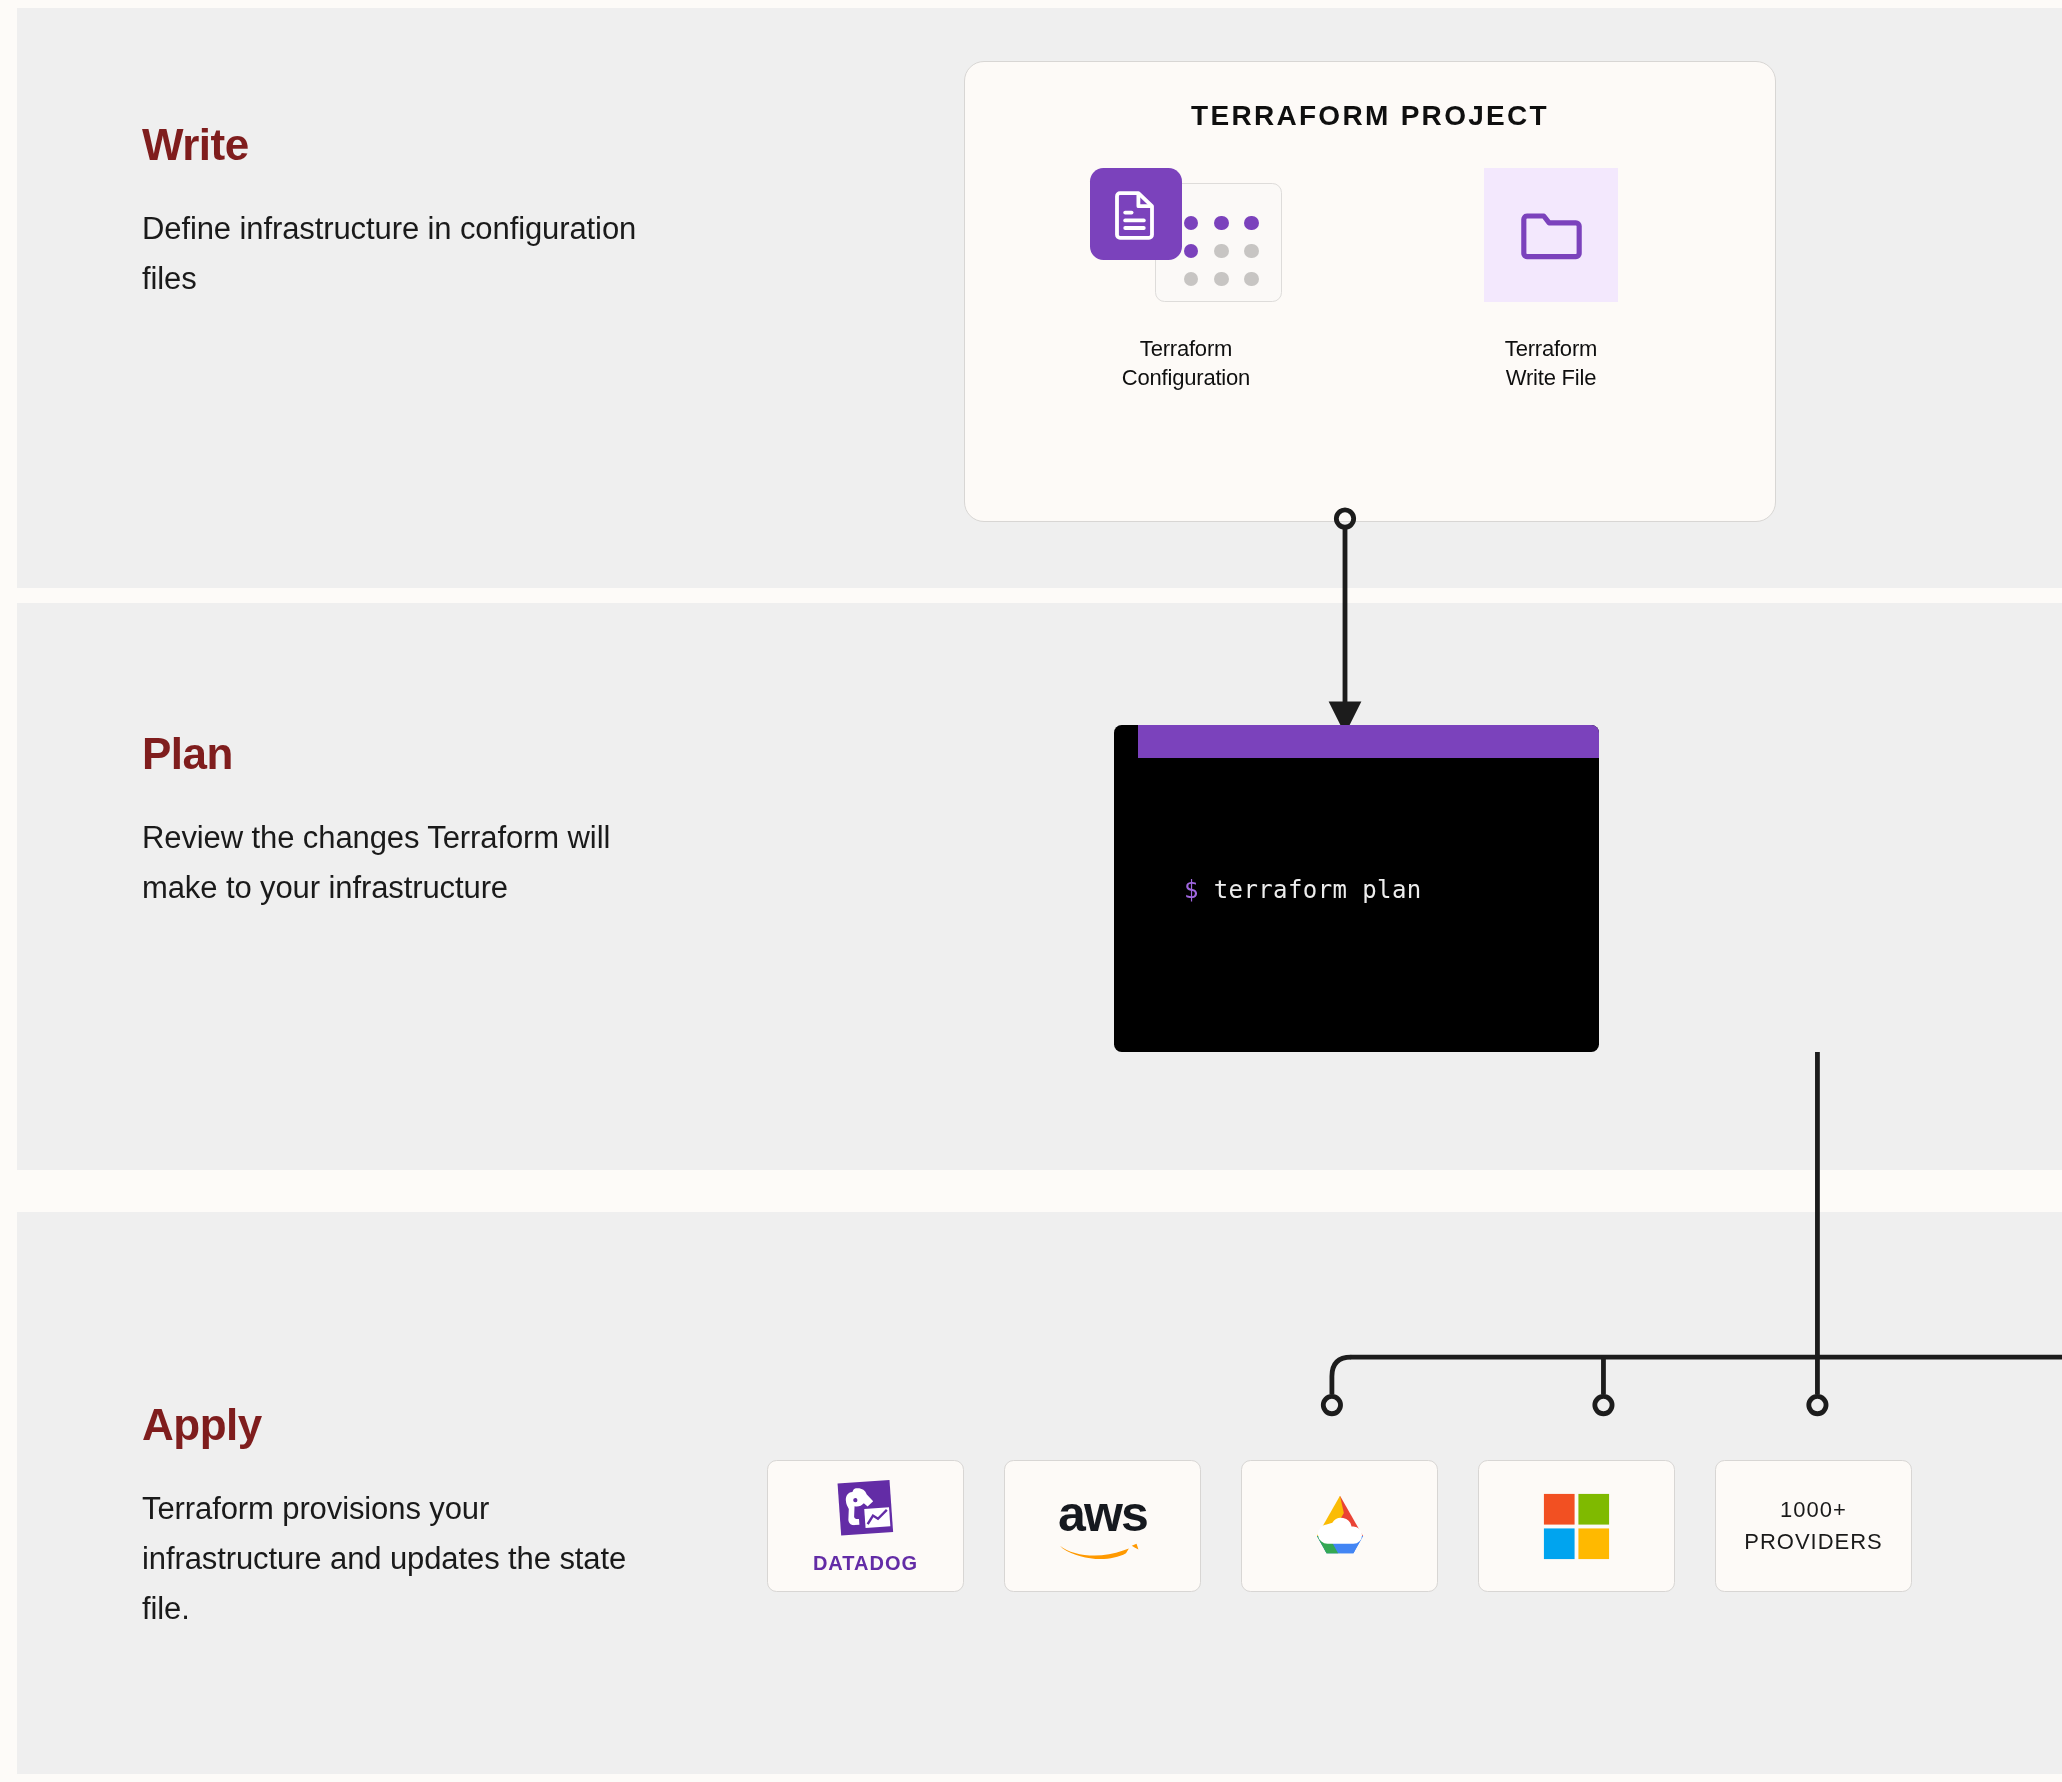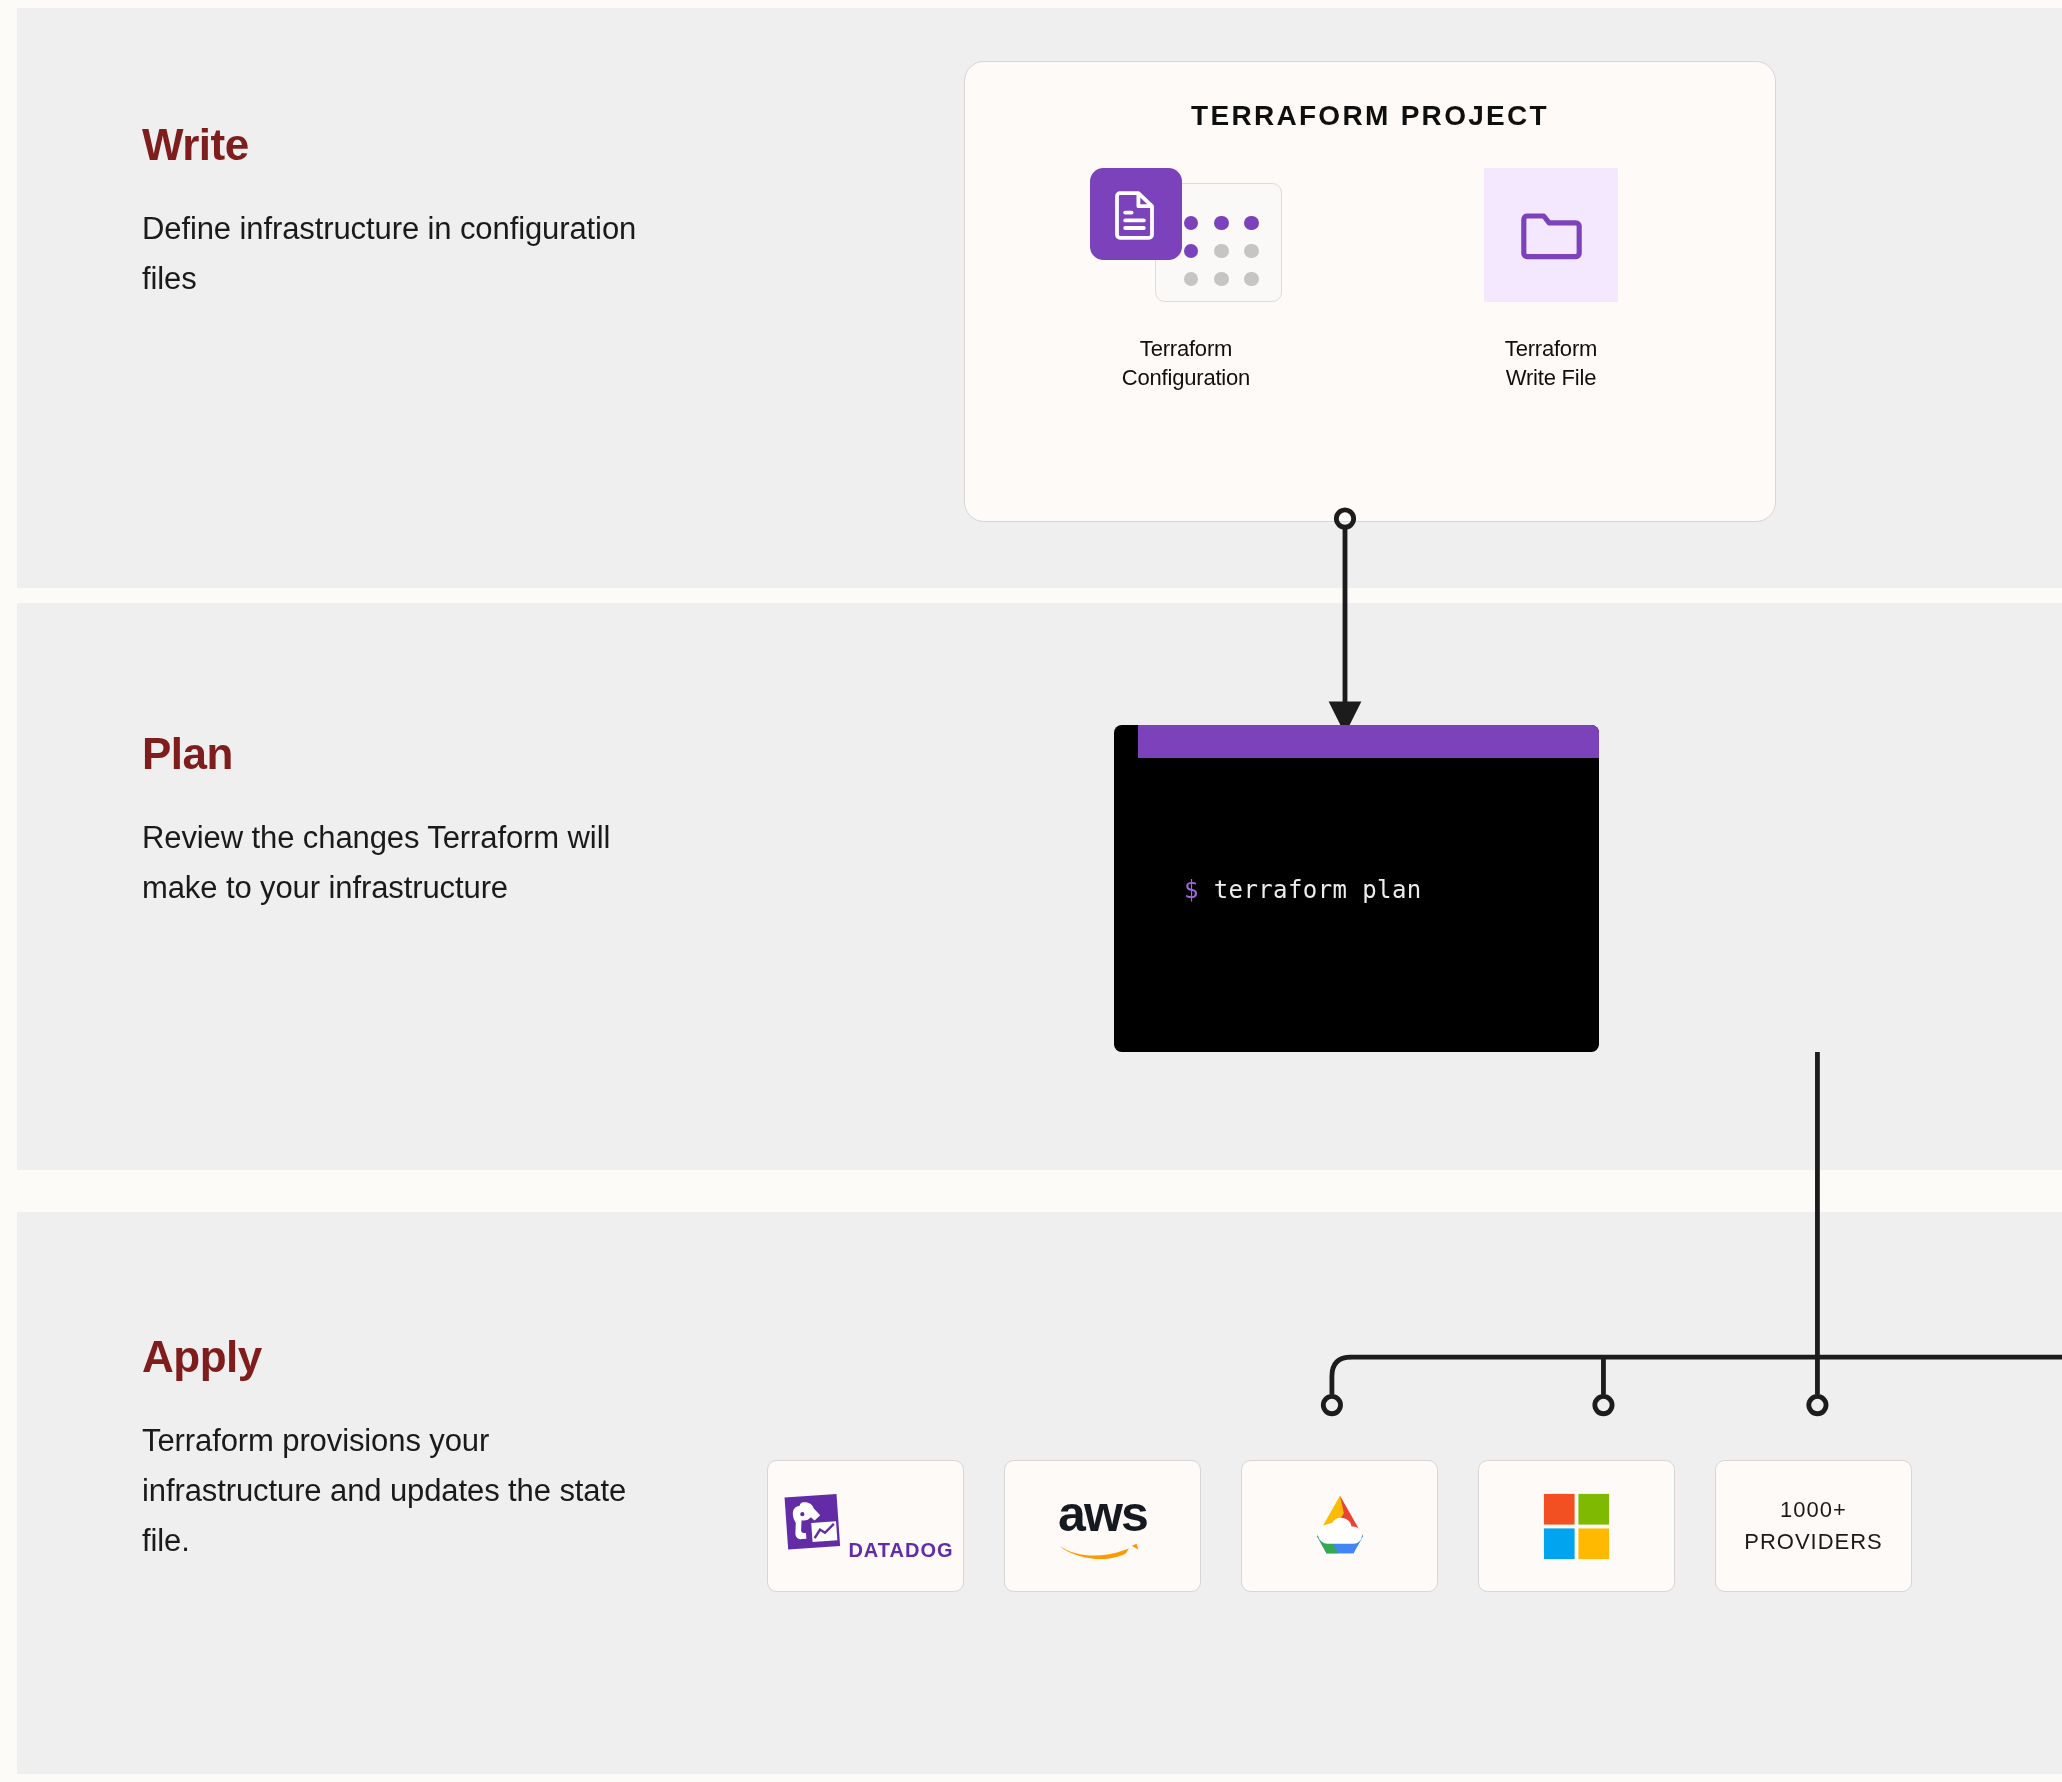--- a/index.html
+++ b/index.html
@@ -23,21 +23,21 @@
     background: #EFEFEF;
   }
   #band-write { top: 7.7px;    height: 580px; }
   #band-plan  { top: 603px;  height: 567px; }
   #band-apply { top: 1212px; height: 562px; }
 
   
   .copy { position: absolute; left: 142px; width: 500px; }
   #copy-write { top: 123px; }
   #copy-plan  { top: 732px; }
-  #copy-apply { top: 1335px; }
+  #copy-apply { top: 1403px; }
 
   .step-title {
     font-size: 44px;
     font-weight: 700;
     color: #7f1d1d;
     letter-spacing: -0.5px;
     line-height: 1;
   }
   .step-desc {
     margin-top: 37px;
@@ -188,21 +188,21 @@
     color: #1A1A1A;
   }
   .aws-wrap { display: flex; flex-direction: column; align-items: center; }
   .aws-word {
     font-size: 50px;
     font-weight: 700;
     color: #16191F;
     letter-spacing: -1.9px;
     line-height: 0.9;
   }
-  .dd-wrap { display: flex; flex-direction: row; align-items: flex-end; }
+  .dd-wrap { display: flex; flex-direction: column; align-items: center; }
   .dd-word {
     margin-top: 3.8px;
     font-size: 20px;
     font-weight: 700;
     letter-spacing: 1px;
     color: #632CA6;
   }
 </style>
 </head>
 <body>

